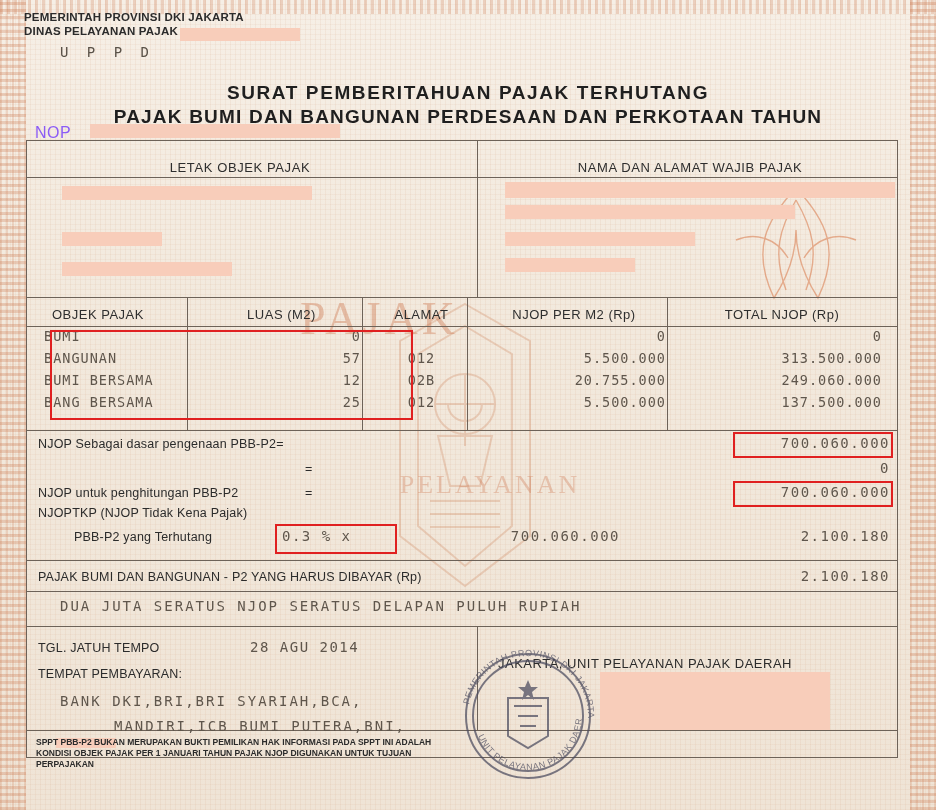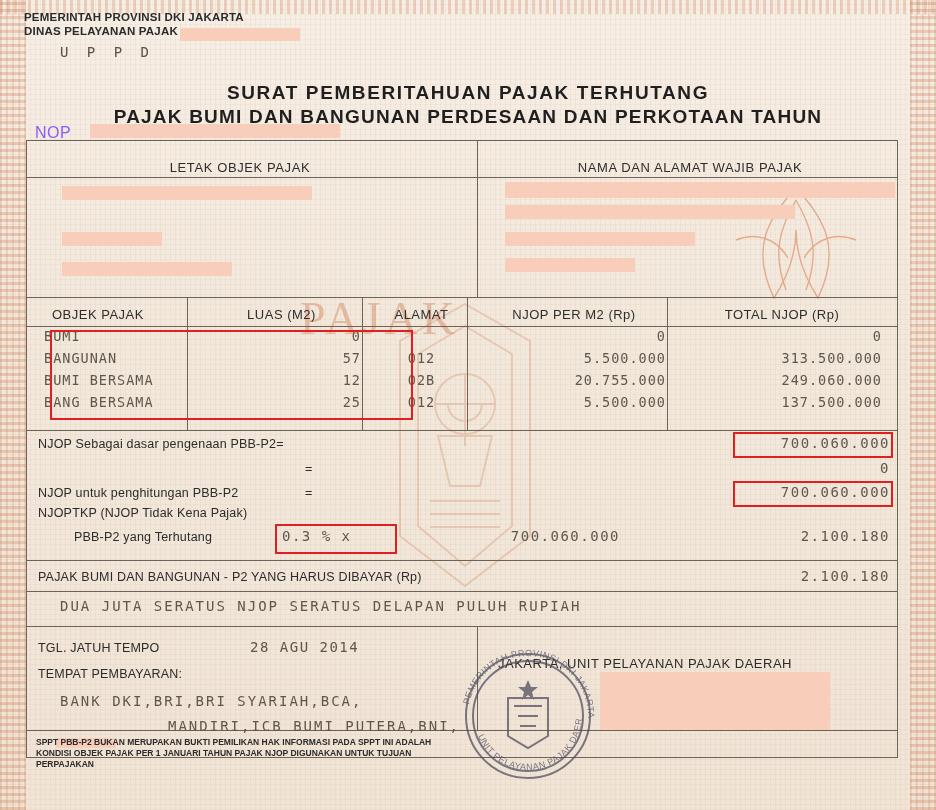--- a/index.html
+++ b/index.html
@@ -309,20 +309,21 @@
       <path d="M135 18 L200 55 L200 250 L135 300 L70 250 L70 55 Z"></path>
       <path d="M135 40 L182 68 L182 240 L135 280 L88 240 L88 68 Z"></path>
       <circle cx="135" cy="118" r="30"></circle>
       <path d="M135 88 L135 160 M105 118 L165 118"></path>
       <path d="M108 150 L162 150 L150 200 L120 200 Z"></path>
       <path d="M100 215 L170 215 M100 228 L170 228 M100 241 L170 241"></path>
       <path d="M118 118 a17 17 0 0 0 34 0"></path>
     </g>
   </svg>
   <div id="wm-text">PAJAK</div>
+  <div id="wm-text2">PELAYANAN</div>
 
   <svg id="ornament" viewBox="0 0 200 130">
     <g fill="none" stroke="#d9794a" stroke-width="1.4">
       <path d="M100 8 C 70 40, 55 70, 78 118 C 92 96, 100 74, 100 50 C 100 74, 108 96, 122 118 C 145 70, 130 40, 100 8 Z"></path>
       <path d="M100 20 C 84 48, 76 72, 90 110"></path>
       <path d="M100 20 C 116 48, 124 72, 110 110"></path>
       <path d="M40 60 C 60 52, 80 58, 92 78"></path>
       <path d="M160 60 C 140 52, 120 58, 108 78"></path>
     </g>
   </svg>
@@ -419,21 +420,21 @@
 
   <div class="lbl" style="left:38px; top:570px; font-size:12.5px;">PAJAK BUMI DAN BANGUNAN - P2 YANG HARUS DIBAYAR (Rp)</div>
   <div class="val-mono" style="left:690px; top:568px; width:200px;">2.100.180</div>
 
   <div class="val-mono" style="left:60px; top:598px; width:790px; text-align:left; letter-spacing:2px;">DUA JUTA  SERATUS  NJOP  SERATUS DELAPAN PULUH  RUPIAH</div>
 
   <div class="lbl" style="left:38px; top:641px;">TGL. JATUH TEMPO</div>
   <div class="val-mono" style="left:250px; top:639px; width:200px; text-align:left;">28 AGU 2014</div>
   <div class="lbl" style="left:38px; top:667px;">TEMPAT PEMBAYARAN:</div>
   <div class="val-mono" style="left:60px; top:693px; width:400px; text-align:left; letter-spacing:2px;">BANK DKI,BRI,BRI SYARIAH,BCA,</div>
-  <div class="val-mono" style="left:60px; top:718px; width:400px; text-align:right; letter-spacing:2px;">MANDIRI,ICB BUMI PUTERA,BNI,</div>
+  <div class="val-mono" style="left:60px; top:718px; width:400px; text-align:center; letter-spacing:2px;">MANDIRI,ICB BUMI PUTERA,BNI,</div>
 
   <div class="lbl" style="left:498px; top:656px; font-size:13px; letter-spacing:0.5px;">JAKARTA, UNIT PELAYANAN PAJAK DAERAH</div>
 
   <div id="bottom-redact1"></div>
   <div id="bottom-redact2"></div>
 
   <svg id="stamp" viewBox="0 0 160 160">
     <defs>
       <path id="arcTop" d="M 20 80 A 60 60 0 0 1 140 80"></path>
       <path id="arcBot" d="M 26 80 A 54 54 0 0 0 134 80"></path>

